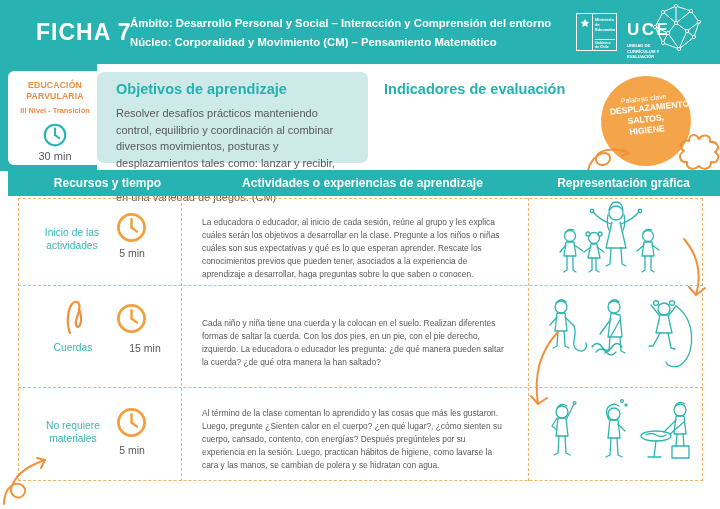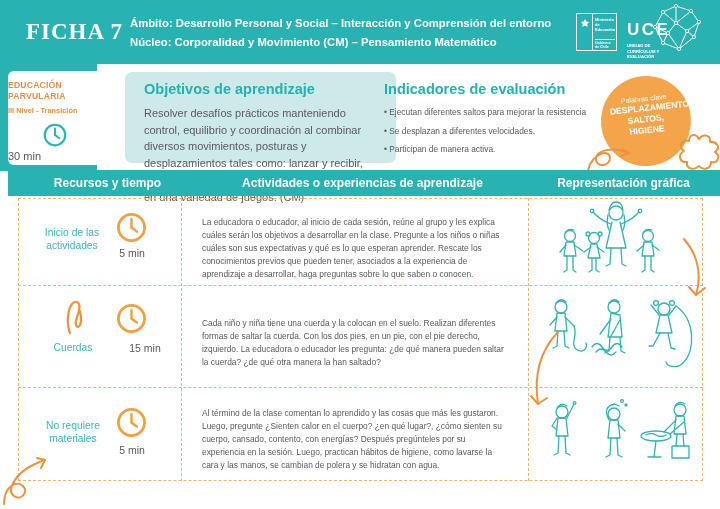--- a/index.html
+++ b/index.html
@@ -6,52 +6,52 @@
   html,body { background:#e8e8e8; }
   body { font-family:"Liberation Sans", sans-serif; }
   #page {
     position:relative; width:720px; height:509px; background:#ffffff;
     overflow:hidden; margin:0 auto;
   }
   .abs { position:absolute; }
 
   
   #header { left:0; top:0; width:720px; height:64px; background:#29b2b2; }
-  #ficha-title { left:26px; top:19px; color:#ffffff; font-size:23px; font-weight:800; letter-spacing:1px;font-family:Liberation Serif, serif; }
+  #ficha-title { left:36px; top:19px; color:#ffffff; font-size:23px; font-weight:800; letter-spacing:1px; }
   #header-meta { left:130px; top:14px; color:#ffffff; font-size:11.3px; font-weight:700; line-height:1.65; }
 
   
   #gov-logo { left:576px; top:13px; width:41px; height:38px; border:1.5px solid #ffffff; display:flex; }
   #gov-logo .emblem-cell { width:16px; border-right:1px solid #ffffff; display:flex; align-items:flex-start; justify-content:center; padding-top:4px; }
   #gov-logo .txt-cell { flex:1; position:relative; }
   #gov-logo .ministry { position:absolute; top:3px; left:2px; right:1px; color:#fff; font-size:4px; font-weight:700; line-height:1.25; }
   #gov-logo .government { position:absolute; bottom:1px; left:2px; right:1px; color:#fff; font-size:3.5px; font-weight:700; border-top:0.5px solid #fff; padding-top:1px; }
 
   
   #uce-block { left:627px; top:20px; width:46px; }
   #uce-acronym { color:#ffffff; font-size:17px; font-weight:700; letter-spacing:2.5px; }
   #uce-caption { margin-top:3px; color:#ffffff; font-size:4.2px; font-weight:700; line-height:1.35; width:40px; }
   #uce-network { left:646px; top:1px; width:60px; height:54px; }
   #uce-network path, #uce-network line { stroke:#ffffff; stroke-width:1; fill:none; }
   #uce-network circle { stroke:#ffffff; stroke-width:1; fill:#29b2b2; }
 
   
   #sidebar-teal { left:0; top:64px; width:97px; height:107px; background:#29b2b2; }
-  #sidebar-card { left:8px; top:71px; width:94px; height:94px; background:#ffffff; border-radius:6px; text-align:left; padding-top:9px; }
+  #sidebar-card { left:8px; top:71px; width:94px; height:94px; background:#ffffff; border-radius:6px; text-align:center; padding-top:9px; }
   #sidebar-program { color:#ef8c42; font-size:8.6px; font-weight:800; line-height:1.25; letter-spacing:0.2px; }
   #sidebar-level { margin-top:5px; color:#ef8c42; font-size:7.4px; font-weight:700; }
   #sidebar-card .clock { margin:7px auto 0; display:block; }
   #sidebar-duration { margin-top:2px; color:#58595c; font-size:11px; }
 
   .clock-teal circle, .clock-teal path { stroke:#2ab3b3; fill:none; }
   .clock-orange circle, .clock-orange path { stroke:#f0a03c; fill:none; }
   .clock circle { stroke-width:2; }
   .clock path { stroke-width:1.8; stroke-linecap:round; }
 
-  #objetivos-panel { left:97px; top:72px; width:271px; height:91px; background:#cde9e8; border-radius:7px;margin-left:28px; }
+  #objetivos-panel { left:97px; top:72px; width:271px; height:91px; background:#cde9e8; border-radius:7px; }
   #objetivos-title { left:19px; top:9px; color:#23b2b2; font-size:14.5px; font-weight:700; position:absolute; }
   #objetivos-body { left:19px; top:33px; width:238px; position:absolute; color:#595a5e; font-size:11px; line-height:1.52; }
 
   #indicadores-title { left:384px; top:81px; color:#23b2b2; font-size:14.5px; font-weight:700; }
   #indicadores-list { left:384px; top:107px; width:225px; list-style:none; }
   #indicadores-list li { color:#595a5e; font-size:8.4px; margin-bottom:8.5px; }
   #indicadores-list li::before { content:"• "; color:#595a5e; }
 
   #keywords-circle {
     left:601px; top:76px; width:90px; height:90px; border-radius:50%;
@@ -139,25 +139,20 @@
     </svg>
     <div id="sidebar-duration">30 min</div>
   </div>
 
   <div id="objetivos-panel" class="abs">
     <div id="objetivos-title">Objetivos de aprendizaje</div>
     <div id="objetivos-body">Resolver desafíos prácticos manteniendo control, equilibrio y coordinación al combinar diversos movimientos, posturas y desplazamientos tales como: lanzar y recibir, desplazarse en planos inclinados, seguir ritmos, en una variedad de juegos. (CM)</div>
   </div>
 
   <div id="indicadores-title" class="abs">Indicadores de evaluación</div>
-  <ul id="indicadores-list" class="abs">
-    <li>Ejecutan diferentes saltos para mejorar la resistencia</li>
-    <li>Se desplazan a diferentes velocidades.</li>
-    <li>Participan de manera activa.</li>
-  </ul>
 
   <div id="keywords-circle" class="abs">
     <div id="keywords-label">Palabras clave</div>
     <div id="keywords-words">DESPLAZAMIENTO, SALTOS, HIGIENE</div>
   </div>
   <svg class="abs doodle" style="left:676px; top:128px;" width="46" height="48" viewBox="0 0 46 46">
     <path d="M23,10 C27,4 35,6 34,13 C41,12 45,19 39,23 C45,27 42,35 35,33 C35,40 27,42 23,37 C18,42 10,40 11,33 C4,34 1,26 8,22 C2,18 6,10 13,12 C13,5 20,4 23,10 Z"></path>
   </svg>
   <svg class="abs doodle" style="left:583px; top:138px;" width="58" height="38" viewBox="0 0 58 38">
     <path d="M5,32 C10,14 27,11 27,20 C27,28 14,30 13,22 C12,12 31,8 46,15"></path>

